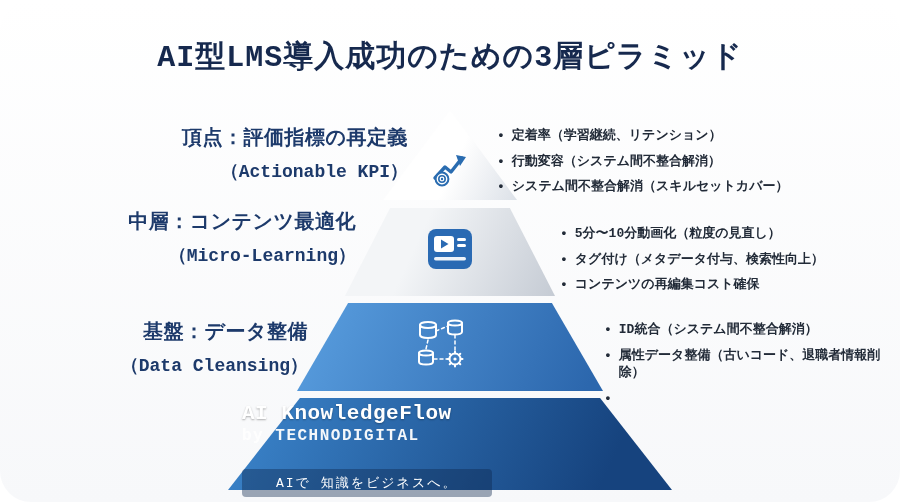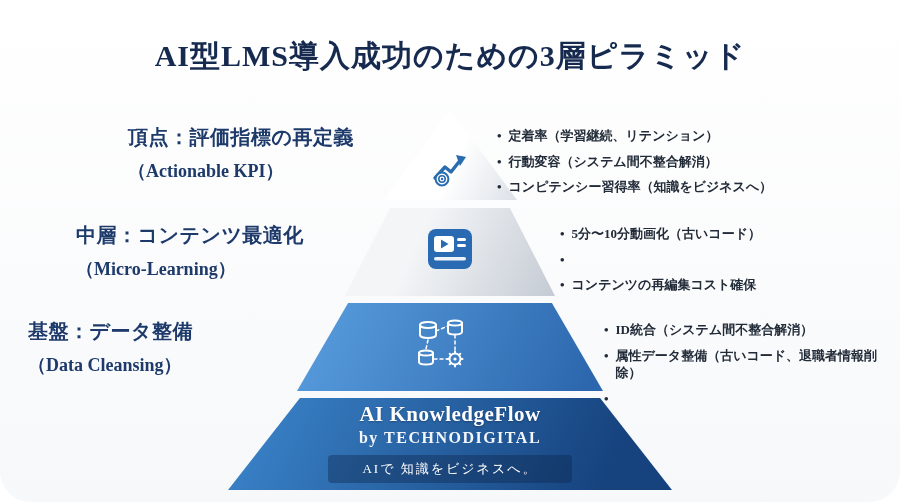--- a/index.html
+++ b/index.html
@@ -1,20 +1,20 @@
 <!DOCTYPE html>
 <html><head>
 <meta charset="utf-8">
 <style>
   *{box-sizing:border-box;margin:0;padding:0}
   html,body{width:900px;height:502px}
   .canvas{
     position:relative;width:900px;height:502px;overflow:hidden;
     background:linear-gradient(180deg,#ffffff 0%,#f7f8fa 100%);
-    font-family:Liberation Serif, serif;
+    font-family:Liberation Mono, monospace;
     border-radius:31px;
   }
   .title{
     position:absolute;top:36px;left:0;width:100%;text-align:center;
     font-size:30px;font-weight:bold;color:#16294e;letter-spacing:1px;
   }
   
   .seg{position:absolute}
   .seg-apex{
     left:383px;top:110px;width:134px;height:90px;
@@ -39,34 +39,34 @@
     background:linear-gradient(115deg,#3c86cd 0%,#16437e 85%);
     clip-path:polygon(16.2% 0,83.8% 0,100% 100%,0 100%);
     filter:drop-shadow(0 6px 6px rgba(40,55,80,.30));
   }
   
   .icon{position:absolute;display:flex;align-items:center;justify-content:center}
   .icon-apex{left:428px;top:146px;width:44px;height:44px}
   .icon-mid{left:427px;top:228px;width:46px;height:42px}
   .icon-data{left:412px;top:317px;width:58px;height:54px}
   
-  .base-content{position:absolute;left:228px;top:402px;width:444px;text-align:center;color:#ffffff}
+  .base-content{position:absolute;left:242px;top:402px;width:444px;text-align:left;color:#ffffff}
   .brand{font-size:21px;font-weight:bold;letter-spacing:.5px;text-shadow:0 1px 2px rgba(0,0,0,.3)}
   .byline{margin-top:2px;font-size:16px;font-weight:bold;letter-spacing:1.5px;opacity:.95}
   .tagline{
-    display:inline-block;margin-top:8px;padding:5px 34px;
+    display:inline-block;margin-top:24px;padding:5px 34px;
     background:rgba(12,38,74,.40);border-radius:4px;
     font-size:13px;letter-spacing:2px;
   }
   
-  .layer-label{position:absolute;text-align:left;color:#1d3a6b;font-weight:bold}
+  .layer-label{position:absolute;text-align:right;color:#1d3a6b;font-weight:bold}
   .layer-label .l1{font-size:20px;letter-spacing:.5px}
   .layer-label .l2{font-size:18px;margin-top:8px}
   .label-1{left:128px;top:124px;width:280px}
-  .label-2{left:76px;top:222px;width:280px}
+  .label-2{left:76px;top:208px;width:280px}
   .label-3{left:28px;top:318px;width:280px}
   
   .bullet-list{position:absolute;display:flex;flex-direction:column;gap:8px}
   .bullets-1{left:497px;top:127px;width:340px}
   .bullets-2{left:560px;top:225px;width:330px}
   .bullets-3{left:604px;top:321px;width:294px}
   .bullet-row{display:flex;align-items:flex-start;gap:7px;font-size:13px;font-weight:bold;color:#222b38;line-height:1.35}
   .bullet-dot{flex:0 0 auto}
 </style>
 </head>
@@ -149,31 +149,32 @@
     <div class="bullet-row">
       <span class="bullet-dot">•</span>
       <span>定着率（学習継続、リテンション）</span>
     </div>
     <div class="bullet-row">
       <span class="bullet-dot">•</span>
       <span>行動変容（システム間不整合解消）</span>
     </div>
     <div class="bullet-row">
       <span class="bullet-dot">•</span>
-      <span>コンピテンシー習得率（知識をビジネスへ）</span>
+      <span>システム間不整合解消（スキルセットカバー）</span>
     </div>
   </div>
 
   <div class="bullet-list bullets-2">
     <div class="bullet-row">
       <span class="bullet-dot">•</span>
-      <span>5分〜10分動画化（古いコード）</span>
+      <span>5分〜10分動画化（粒度の見直し）</span>
     </div>
     <div class="bullet-row">
       <span class="bullet-dot">•</span>
+      <span>タグ付け（メタデータ付与、検索性向上）</span>
     </div>
     <div class="bullet-row">
       <span class="bullet-dot">•</span>
       <span>コンテンツの再編集コスト確保</span>
     </div>
   </div>
 
   <div class="bullet-list bullets-3">
     <div class="bullet-row">
       <span class="bullet-dot">•</span>

